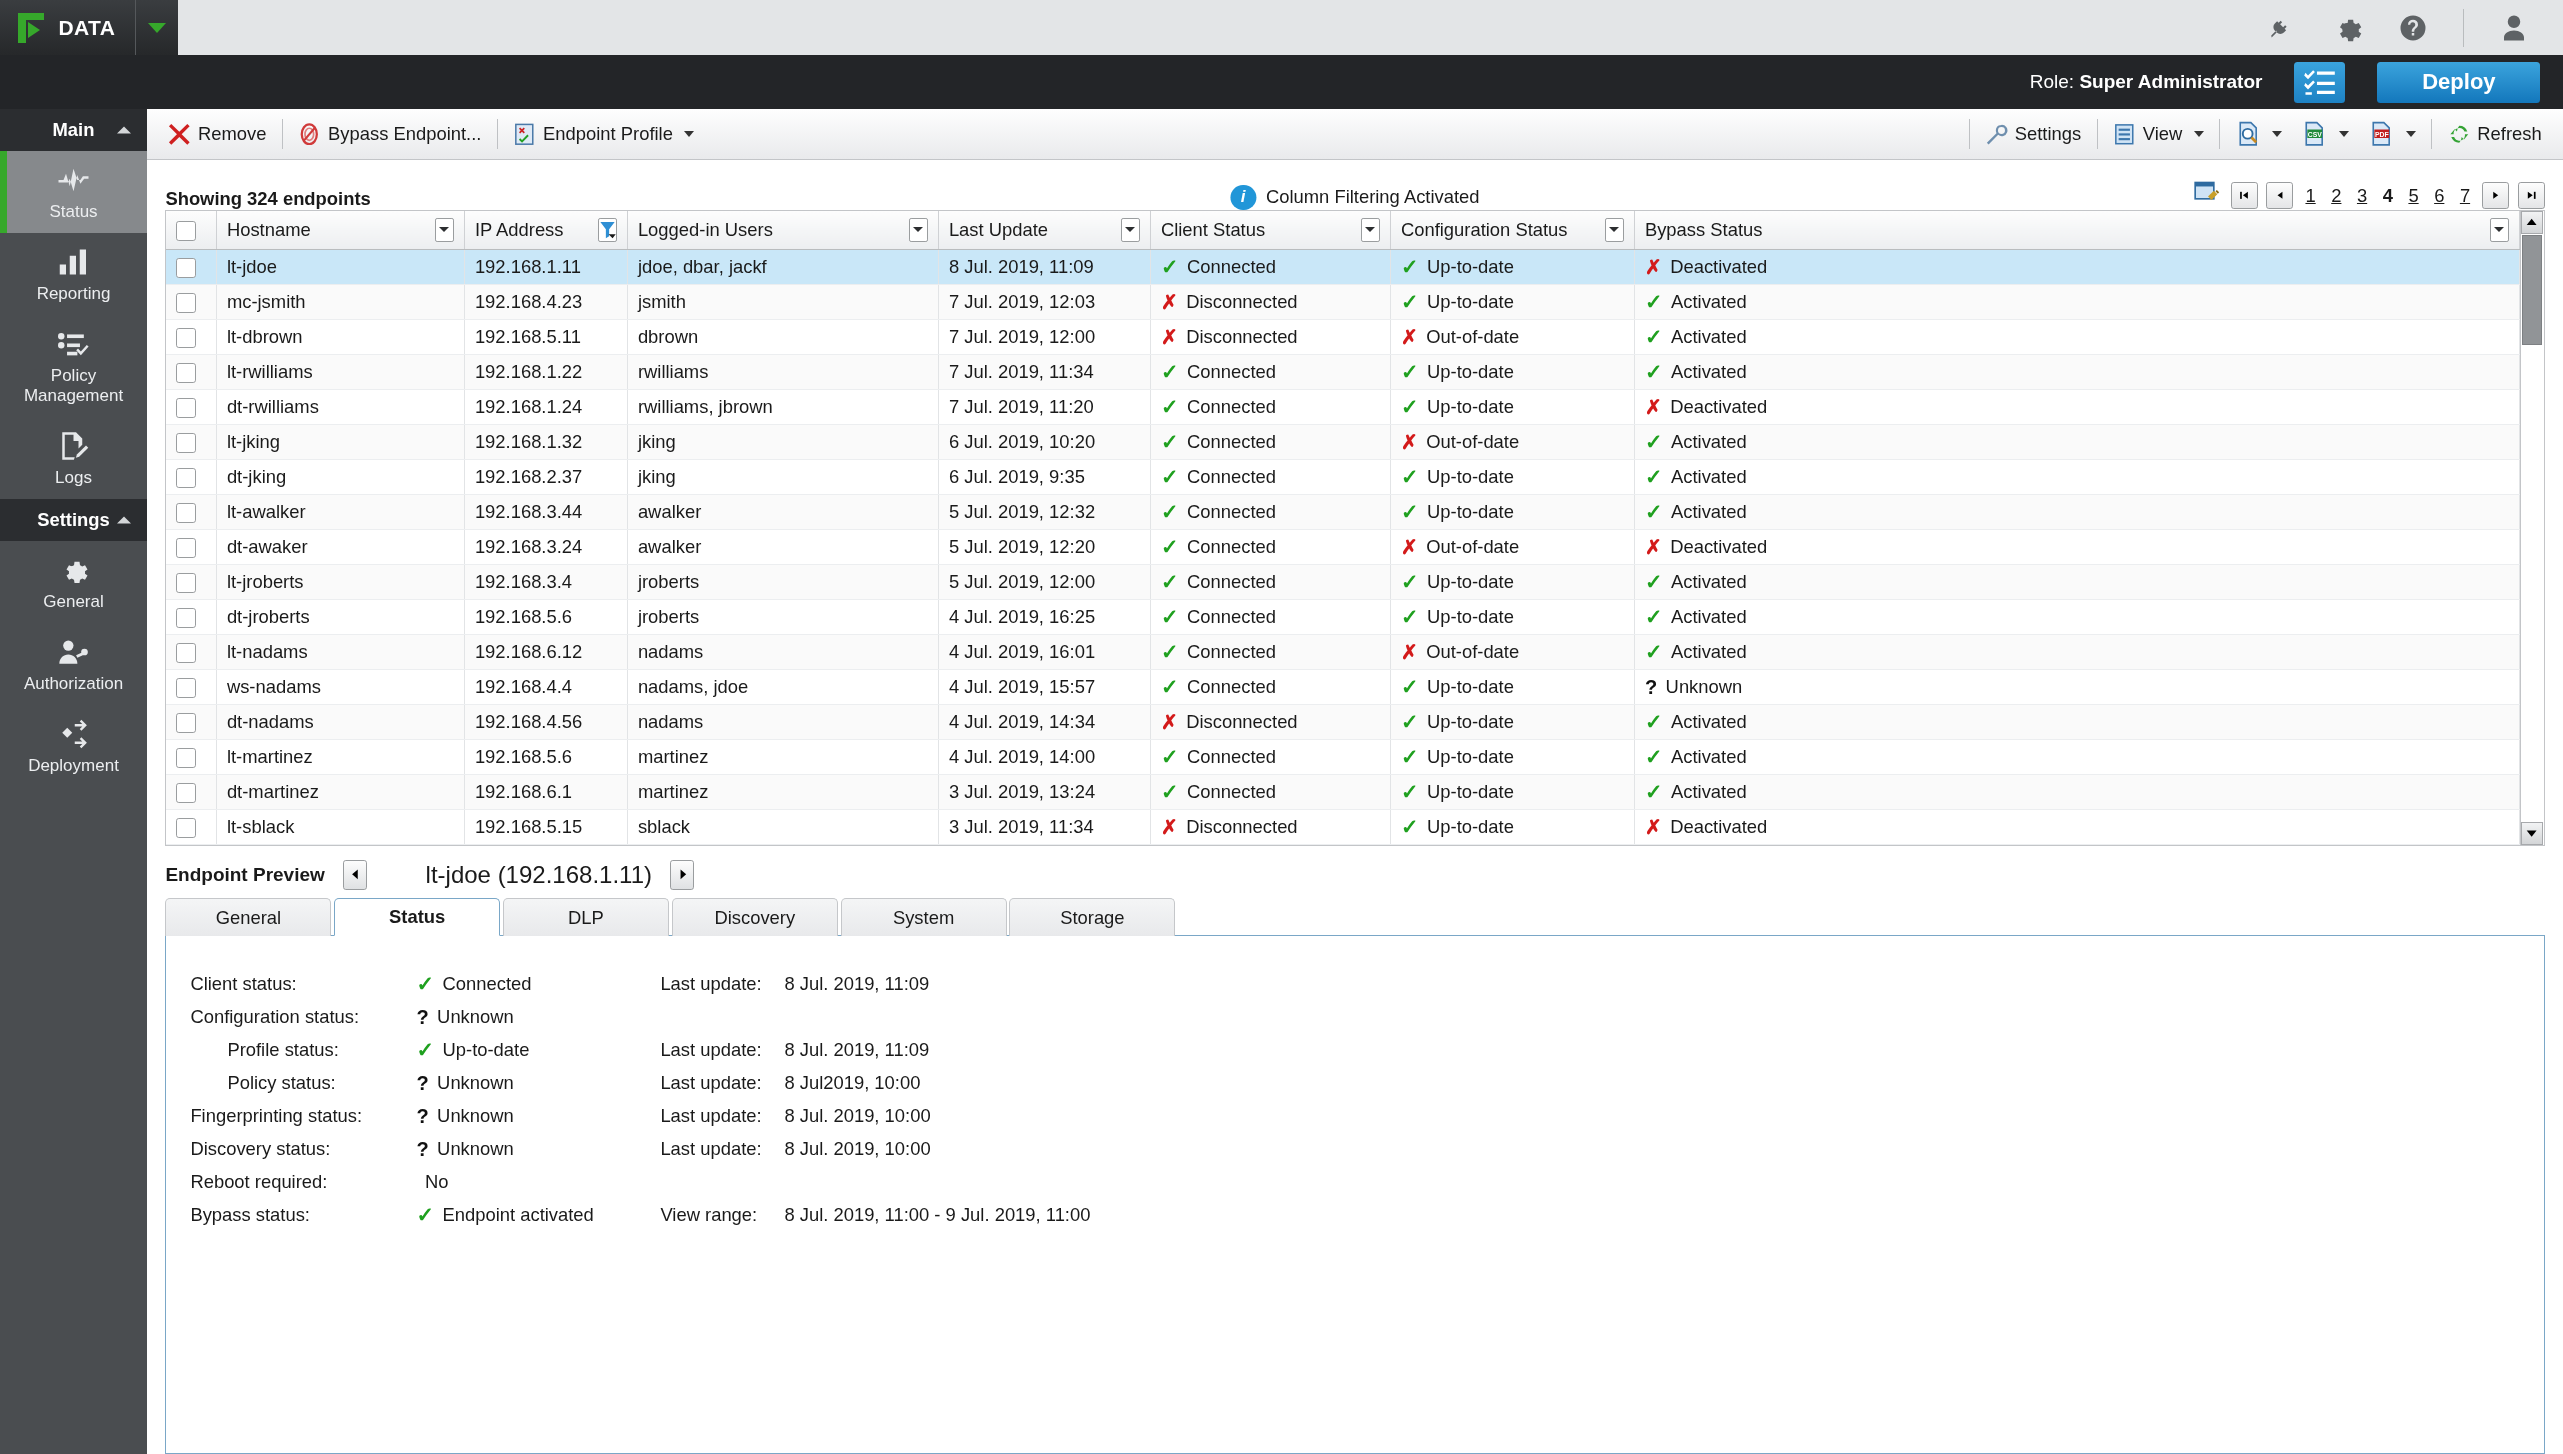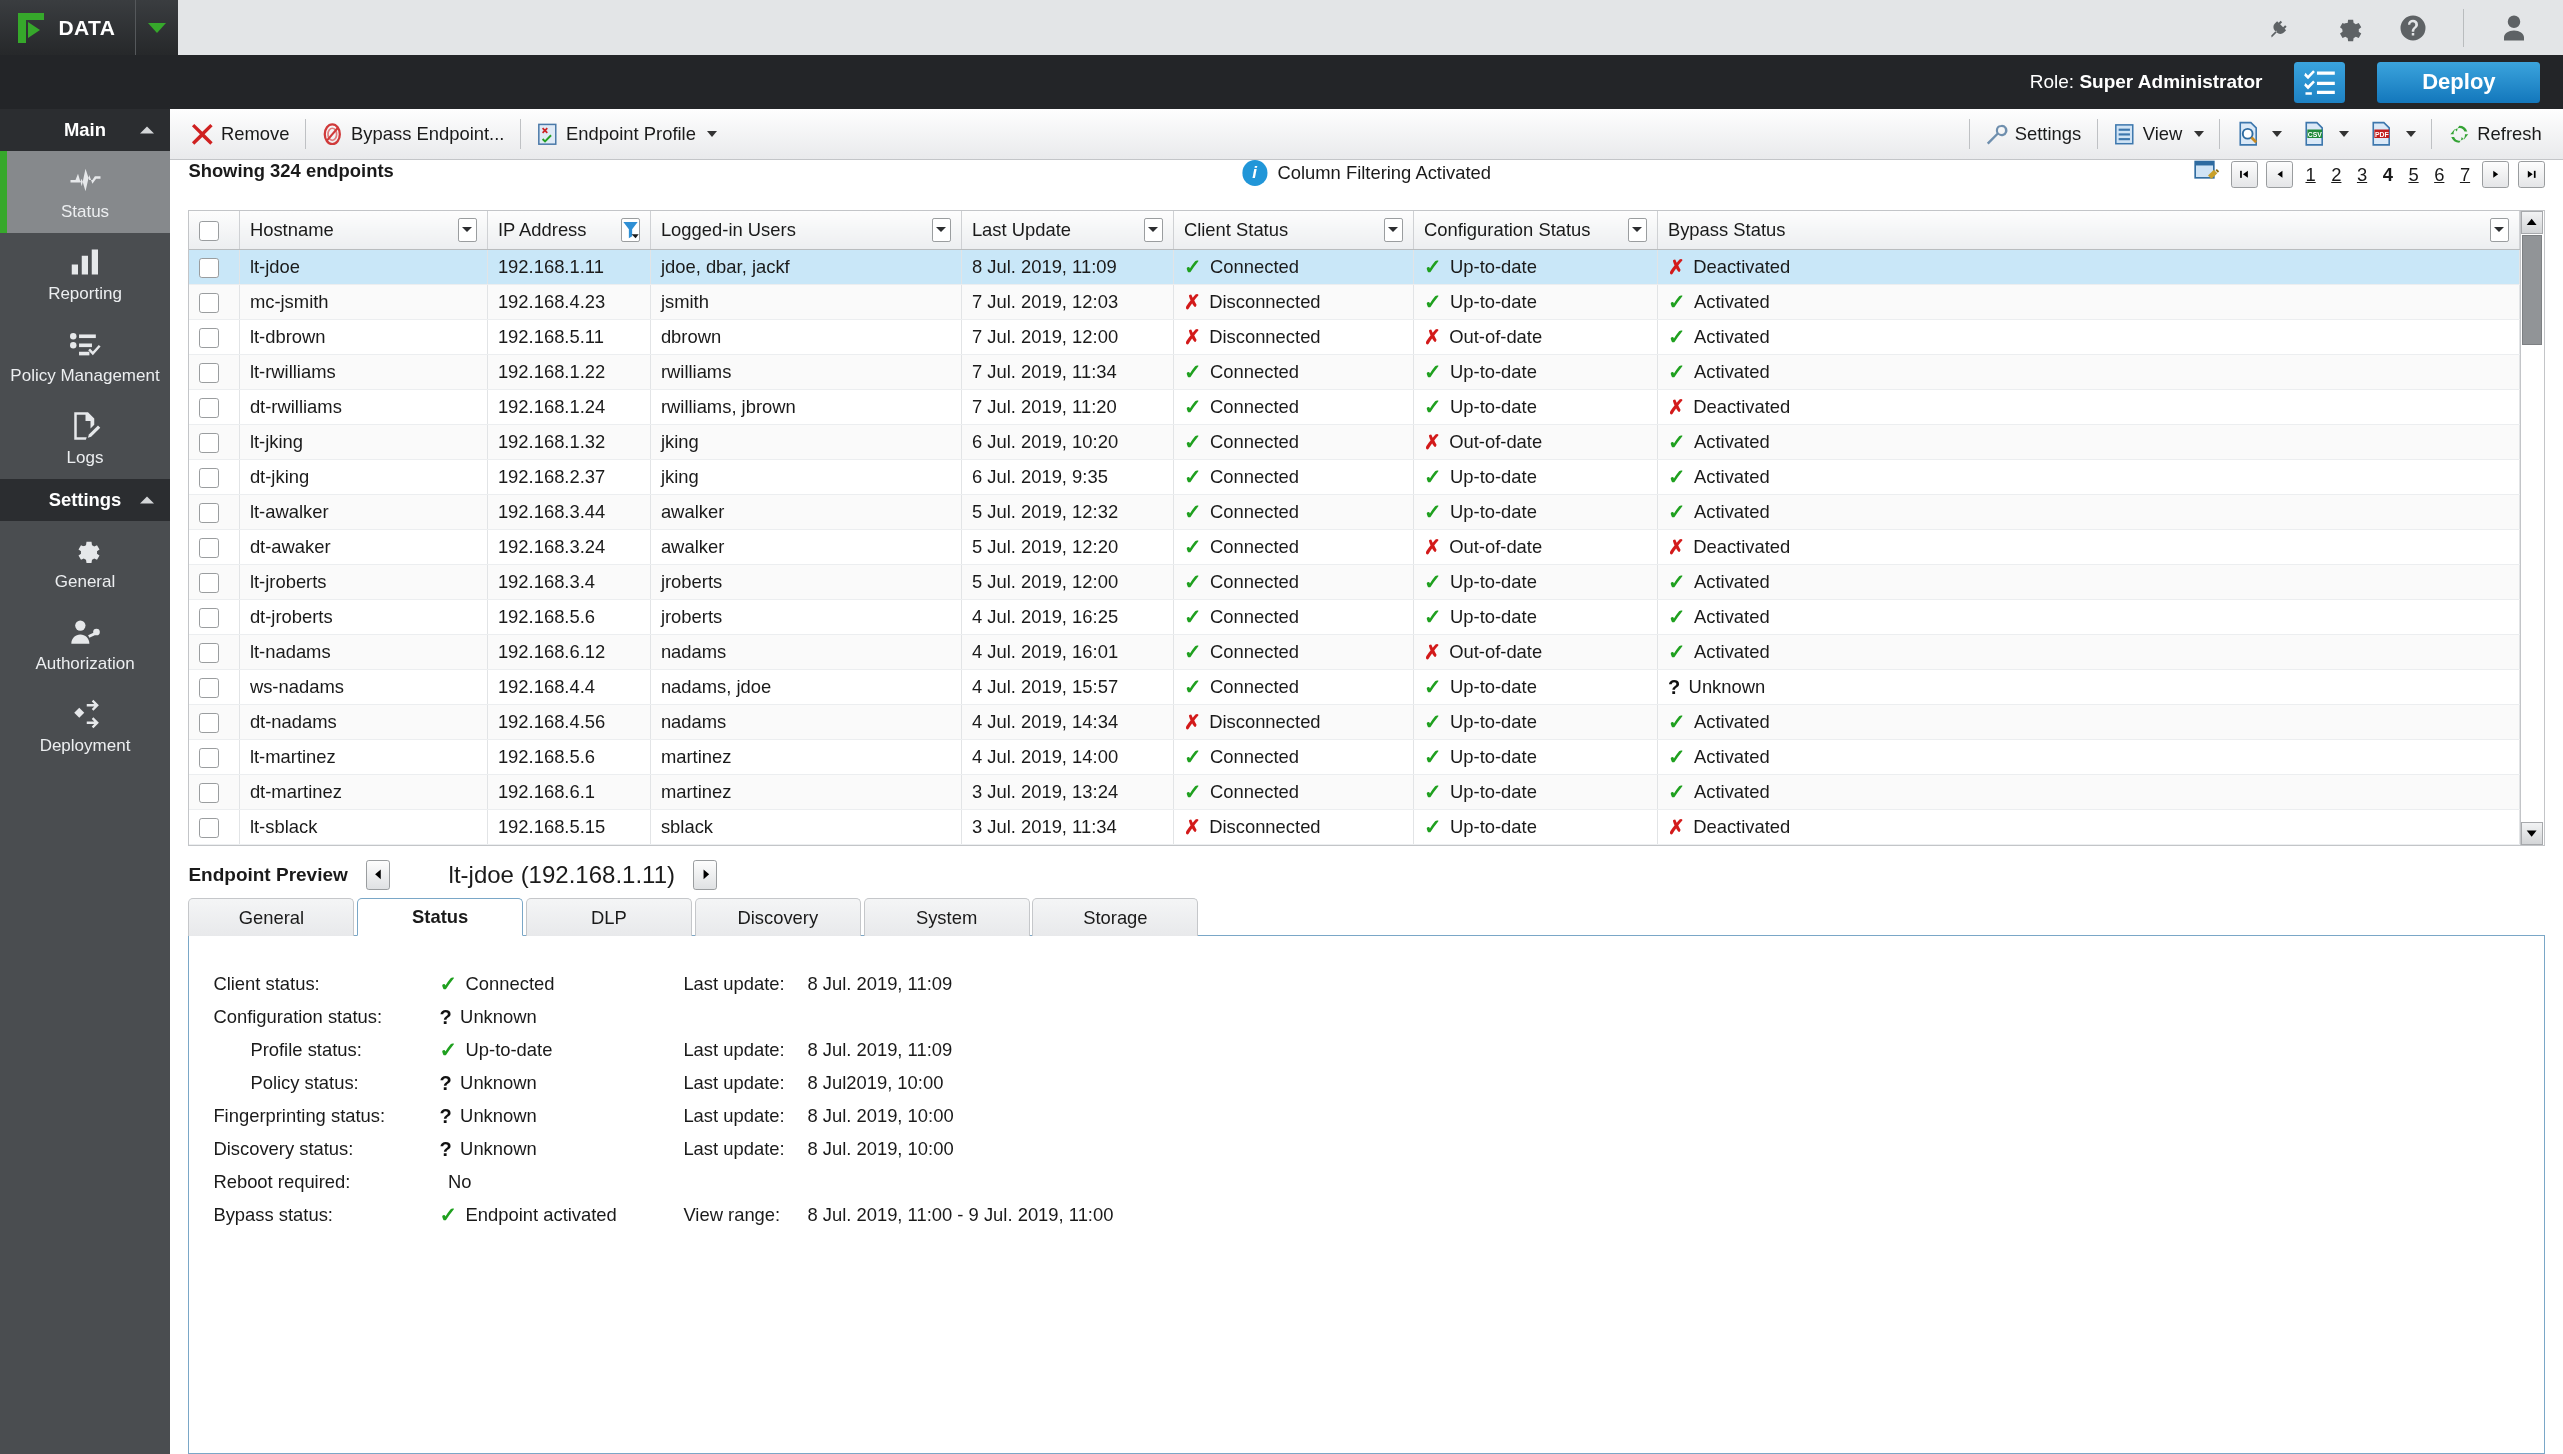--- a/index.html
+++ b/index.html
@@ -40,21 +40,21 @@
   .role-sq{ width:51px;height:41px;background:linear-gradient(180deg,#3aa3dd 0%,#1d82c4 100%);
             border-radius:3.5px; display:flex;align-items:center;justify-content:center; cursor:pointer;}
   .role-sq svg{ width:31px;height:25.5px;fill:#fff; }
   .deploy-btn{ width:163px;height:41px;border-radius:3.5px;
       background:linear-gradient(180deg,#3ba4dd 0%,#1377bc 100%);
       color:#fff;font-weight:bold;font-size:22px;display:flex;align-items:center;justify-content:center;
       cursor:pointer;}
 
   
   .shell{ display:flex; height:calc(1454px - 55px - 54px); }
-  .sidebar{ width:170px; background:#4a4d50; flex-shrink:0; }
+  .sidebar{ width:147px; background:#4a4d50; flex-shrink:0; }
   .sb-group{ height:42px; background:#2b2d30; color:#fff; font-weight:bold; font-size:18.4px;
              display:flex;align-items:center;justify-content:center; position:relative; cursor:pointer;}
   .sb-group .chev{ position:absolute; right:15.6px; top:50%; transform:translateY(-50%);
                    width:0;height:0;border-left:7.8px solid transparent;border-right:7.8px solid transparent;
                    border-bottom:7px solid #d4d6d8; }
   .sb-item{ padding:12.7px 4.2px 11.3px; text-align:center; color:#eceef0; font-size:17px; cursor:pointer;
             position:relative; line-height:1.18; }
   .sb-item.active{ background:#86898c; }
   .sb-item.active::before{ content:""; position:absolute;left:0;top:0;bottom:0;width:7px;background:#36a82b; }
   .sb-ico{ height:33px; display:flex;align-items:center;justify-content:center;margin-bottom:5px; }
@@ -70,21 +70,21 @@
             border-bottom:0.7px solid #c3c5c8; display:flex; align-items:center; padding:0 11.3px; }
   .tb-btn{ display:flex; align-items:center; gap:7px; padding:0 10px; height:40px; cursor:pointer;
            font-size:18.4px; }
   .tb-sep{ width:0.7px;height:30px;background:#bfc1c4;margin:0 5.7px; }
   .tb-spacer{ flex:1; }
   .caretsm{ width:0;height:0;border-left:5.7px solid transparent;border-right:5.7px solid transparent;
             border-top:6.4px solid #333; margin-left:4.2px; }
   .ico20 svg{ width:22.6px; height:22.6px; display:block; }
   .ico24 svg{ width:25.5px; height:25.5px; display:block; }
 
-  .info-row{ height:50px; display:flex; align-items:flex-start; padding:0 18.4px; position:relative; }
+  .info-row{ height:50px; display:flex; align-items:flex-end; padding:0 18.4px; position:relative; }
   .showing{ font-weight:bold; font-size:18.4px; }
   .colfilter{ position:absolute; left:50%; transform:translateX(-50%);
               display:flex; align-items:center; gap:10px; font-size:18.4px; }
   .icirc{ width:25.5px;height:25.5px;border-radius:50%;background:#2196d8;color:#fff;
           display:flex;align-items:center;justify-content:center;font-style:italic;font-weight:bold;font-size:17px;}
   .pager{ margin-left:auto; display:flex; align-items:center; gap:8.5px; }
   .pg-btn{ width:27px;height:27px;border:0.7px solid #9a9d9f;border-radius:2.8px;
            background:linear-gradient(180deg,#fdfdfd,#e4e5e7);
            display:flex;align-items:center;justify-content:center;cursor:pointer;}
   .pg-num{ font-size:18.4px; text-decoration:underline; cursor:pointer; padding:0 3.5px; }

